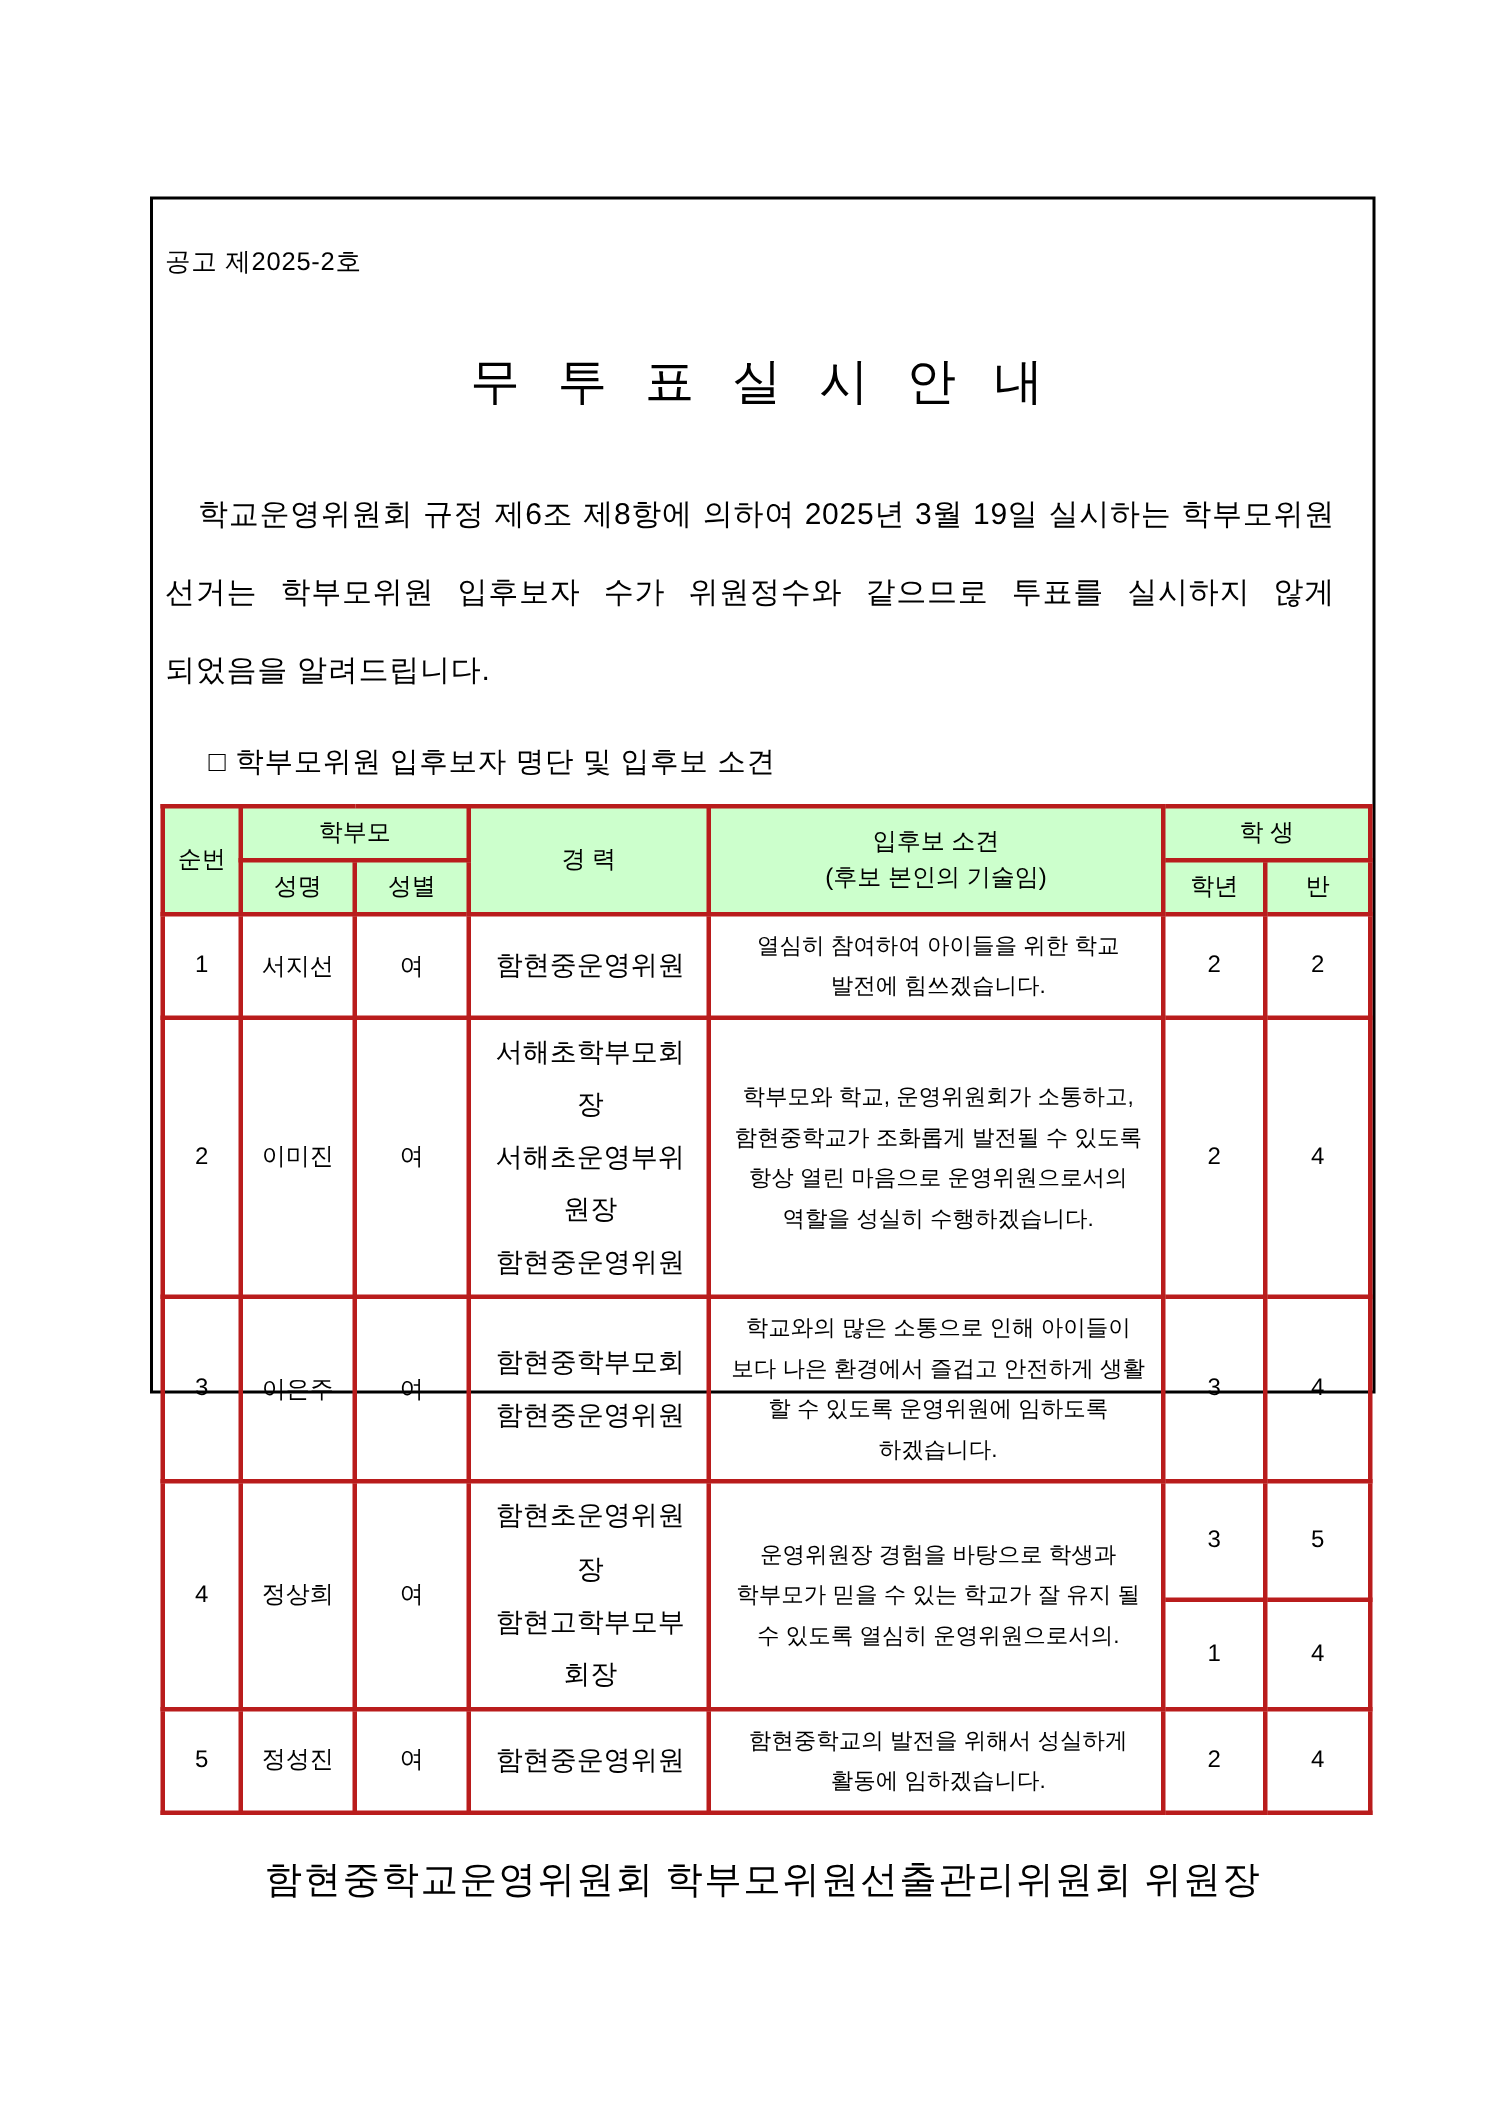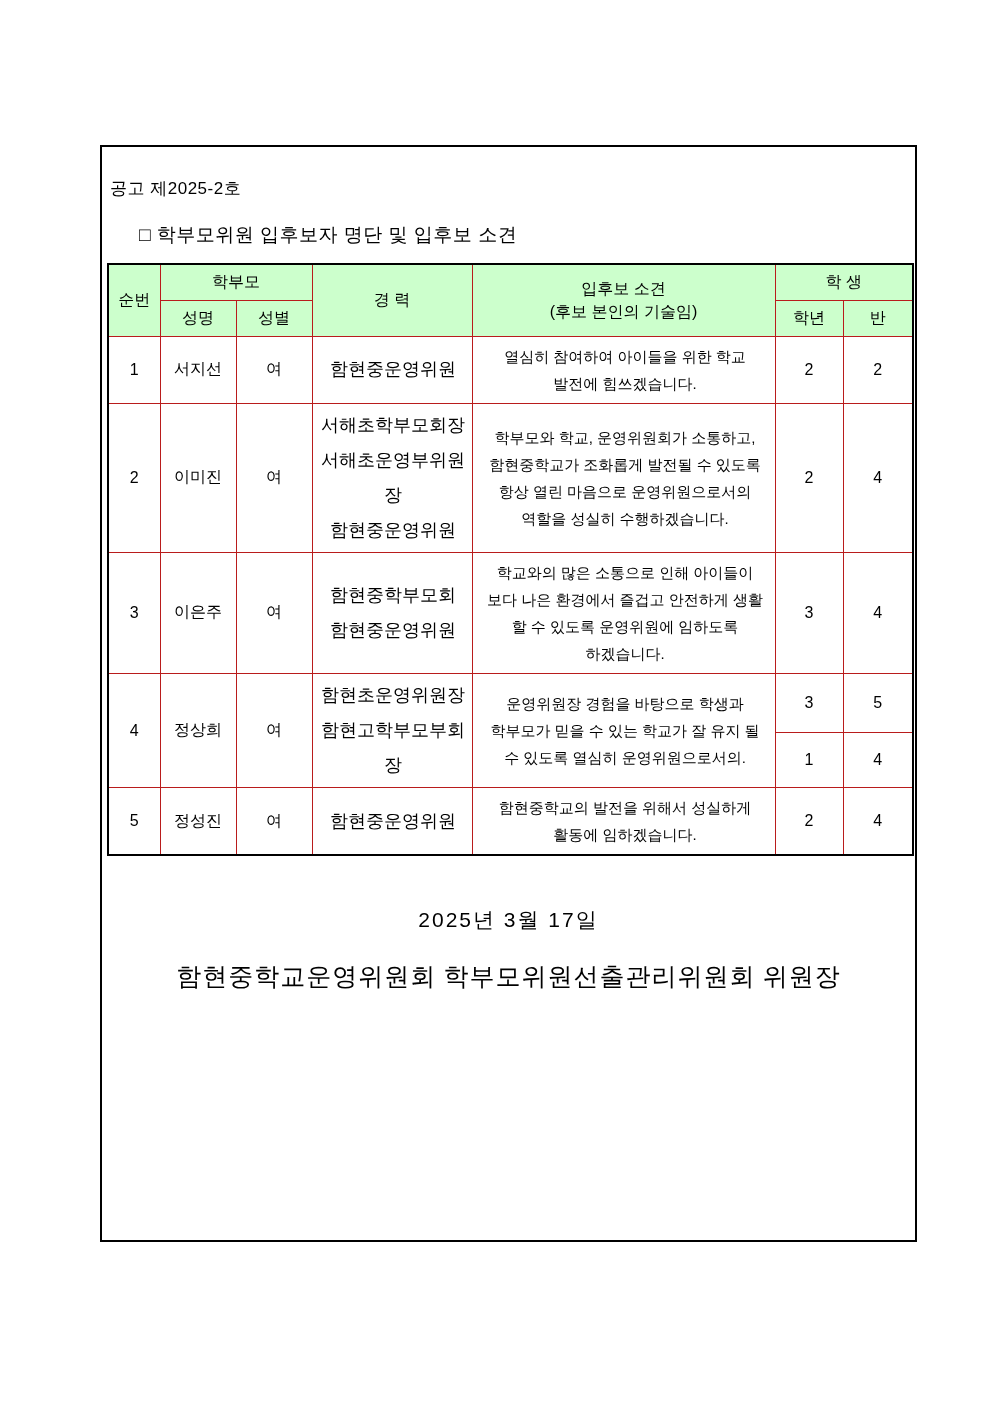--- a/index.html
+++ b/index.html
@@ -5,22 +5,22 @@
   * { margin: 0; padding: 0; box-sizing: border-box; }
   html, body {
     width: 992px; height: 1403px;
     background: #ffffff;
     font-family: "Liberation Sans", "DejaVu Sans", sans-serif;
     color: #000000;
   }
   .page { position: relative; width: 992px; height: 1403px; background: #fff; }
   .frame {
     position: absolute;
-    left: 100px; top: 145px;
-    width: 817px; height: 1097px;
+    left: 100px; top: 131px;
+    width: 817px; height: 798px;
     border: 2px solid #000;
   }
   .doc-number {
     margin: 30px 0 0 8px;
     font-size: 17px;
     letter-spacing: 0.5px;
   }
   .title {
     margin-top: 46px;
     text-align: center;
@@ -45,21 +45,21 @@
   }
   table.cand {
     margin: 12px 0 0 5px;
     width: 805px;
     border-collapse: collapse;
     table-layout: fixed;
     border: 2px solid #000;
     font-size: 16px;
   }
   table.cand th, table.cand td {
-    border: 1px solid #b91c1c;
+    border: 3px solid #b91c1c;
     text-align: center;
     vertical-align: middle;
     font-weight: normal;
   }
   table.cand thead th { background: var(--header-bg, #ccffcc); font-size: 16px; }
   .h-row1 { height: 36px; }
   .h-row2 { height: 36px; }
   .opinion-head { line-height: 1.45; white-space: pre-line; font-size: 16px; }
   .r1 { height: 64px; }
   .r2 { height: 123px; }
@@ -97,21 +97,23 @@
   }
 </style>
 </head>
 <body>
 
 <div class="page">
   <div class="frame">
 
     <div class="doc-number">공고 제2025-2호</div>
 
-
+    <div class="title">무 투 표 실 시 안 내</div>
+
+    <p class="body-par">학교운영위원회 규정 제6조 제8항에 의하여 2025년 3월 19일 실시하는 학부모위원 선거는 학부모위원 입후보자 수가 위원정수와 같으므로 투표를 실시하지 않게 되었음을 알려드립니다.</p>
 
     <div class="list-heading">□ 학부모위원 입후보자 명단 및 입후보 소견</div>
 
     <table class="cand">
       <colgroup>
         <col style="width:52px">
           <col style="width:76px">
           <col style="width:76px">
         <col style="width:160px">
           <col style="width:303px">
@@ -184,18 +186,17 @@
           <td>정성진</td>
           <td>여</td>
           <td class="career">함현중운영위원</td>
           <td class="opinion">함현중학교의 발전을 위해서 성실하게 활동에 임하겠습니다.</td>
           <td>2</td>
           <td>4</td>
         </tr>
       </tbody>
     </table>
 
-    <div class="date-line">2025년 3월 17일</div>
 
     <div class="signature-line">함현중학교운영위원회 학부모위원선출관리위원회 위원장</div>
 
   </div>
 </div>
 
 </body></html>

